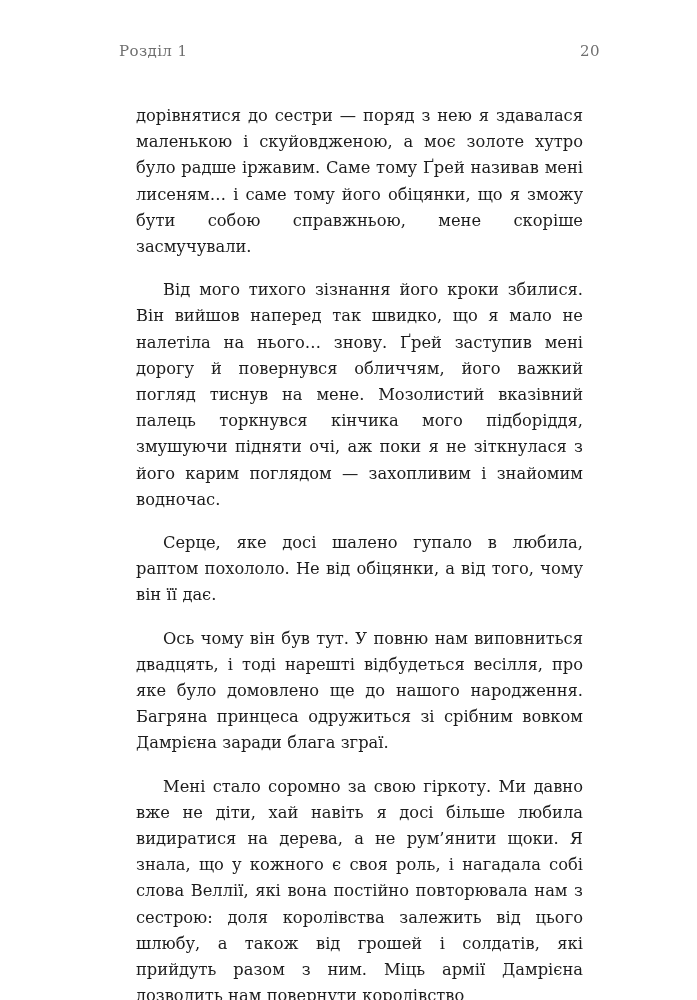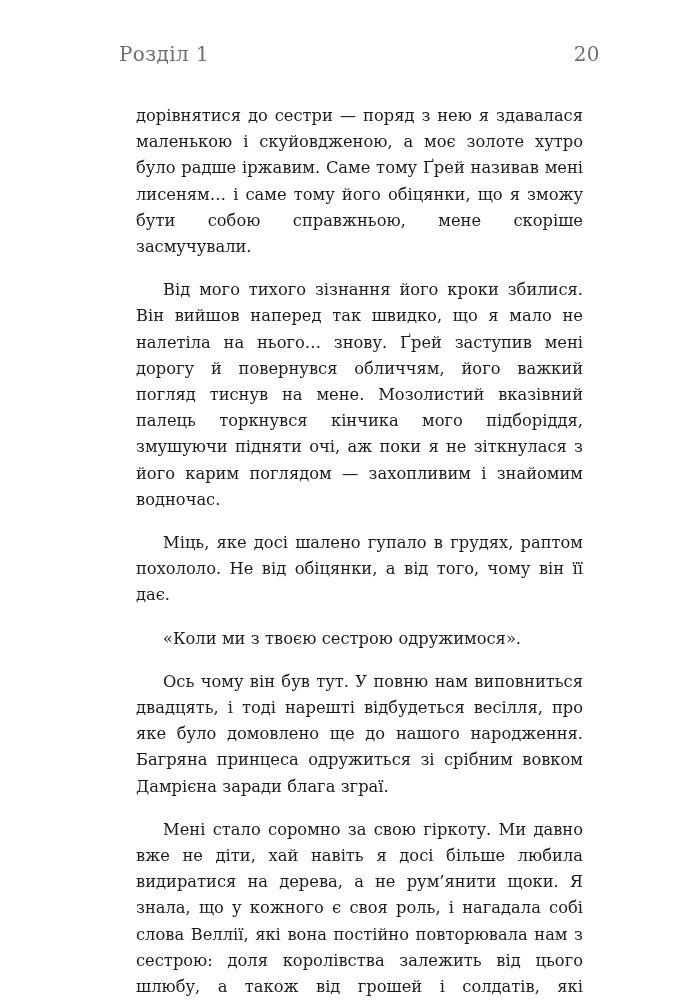--- a/index.html
+++ b/index.html
@@ -17,21 +17,21 @@
     color: #1c1c1c;
   }
   .running-head {
     position: absolute;
     top: 42px;
     left: 119px;
     width: 481px;
     display: flex;
     justify-content: space-between;
     align-items: baseline;
-    font-size: 20px;
+    font-size: 15px;
     color: #6f6f6f;
     letter-spacing: 0.4px;
   }
   .body-text {
     position: absolute;
     top: 86px;
     left: 119px;
     width: 481px;
     font-size: 16.3px;
     line-height: 26.2px;
@@ -54,19 +54,18 @@
 <div class="page">
 
   <div class="running-head">
     <span>Розділ 1</span>
     <span>20</span>
   </div>
 
   <div class="body-text">
     <p>дорівнятися до сестри — поряд з нею я здавалася маленькою і скуйовдженою, а моє золоте хутро було радше іржавим. Саме тому Ґрей називав мені лисеням… і саме тому його обіцянки, що я зможу бути собою справжньою, мене скоріше засмучували.</p>
     <p class="indent">Від мого тихого зізнання його кроки збилися. Він вийшов наперед так швидко, що я мало не налетіла на нього… знову. Ґрей заступив мені дорогу й повернувся обличчям, його важкий погляд тиснув на мене. Мозолистий вказівний палець торкнувся кінчика мого підборіддя, змушуючи підняти очі, аж поки я не зіткнулася з його карим поглядом — захопливим і знайомим водночас.</p>
-    <p class="indent">Міць, яке досі шалено гупало в грудях, раптом похололо. Не від обіцянки, а від того, чому він її дає.</p>
-    <p class="indent">«Коли ми з твоєю сестрою одружимося».</p>
+    <p class="indent">Серце, яке досі шалено гупало в любила, раптом похололо. Не від обіцянки, а від того, чому він її дає.</p>
     <p class="indent">Ось чому він був тут. У повню нам виповниться двадцять, і тоді нарешті відбудеться весілля, про яке було домовлено ще до нашого народження. Багряна принцеса одружиться зі срібним вовком Дамрієна заради блага зграї.</p>
     <p class="indent">Мені стало соромно за свою гіркоту. Ми давно вже не діти, хай навіть я досі більше любила видиратися на дерева, а не рум’янити щоки. Я знала, що у кожного є своя роль, і нагадала собі слова Веллії, які вона постійно повторювала нам з сестрою: доля королівства залежить від цього шлюбу, а також від грошей і солдатів, які прийдуть разом з ним. Міць армії Дамрієна дозволить нам повернути королівство</p>
   </div>
 
 </div>
 
 </body></html>

